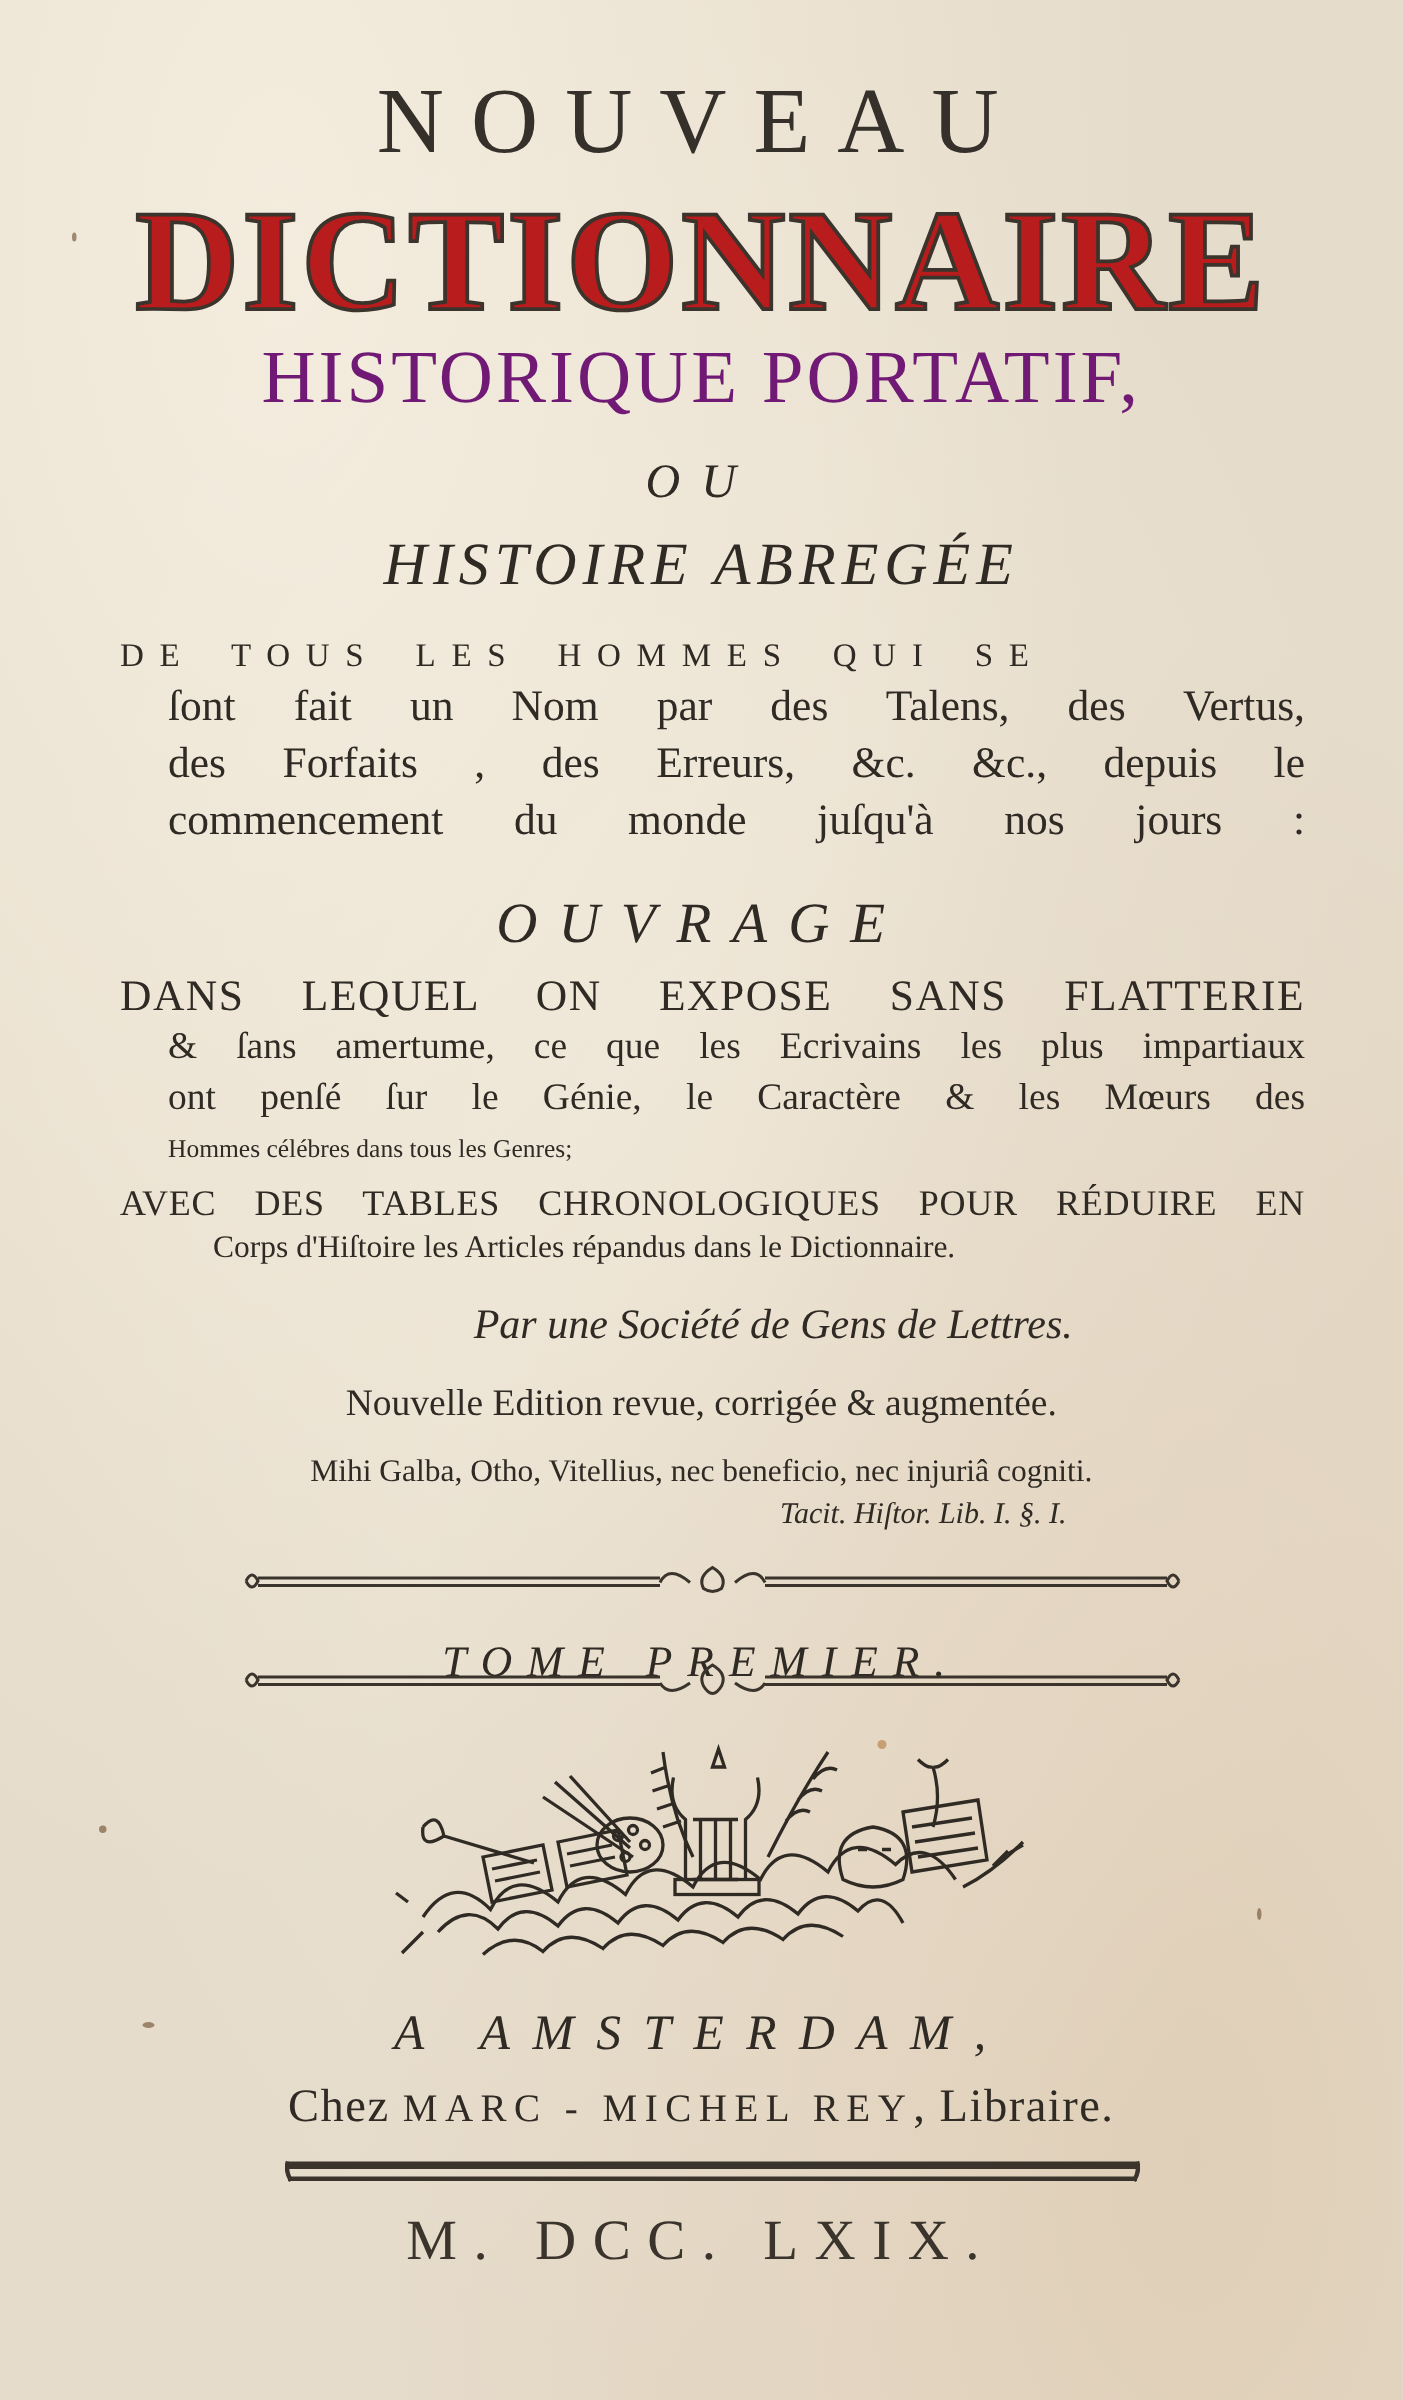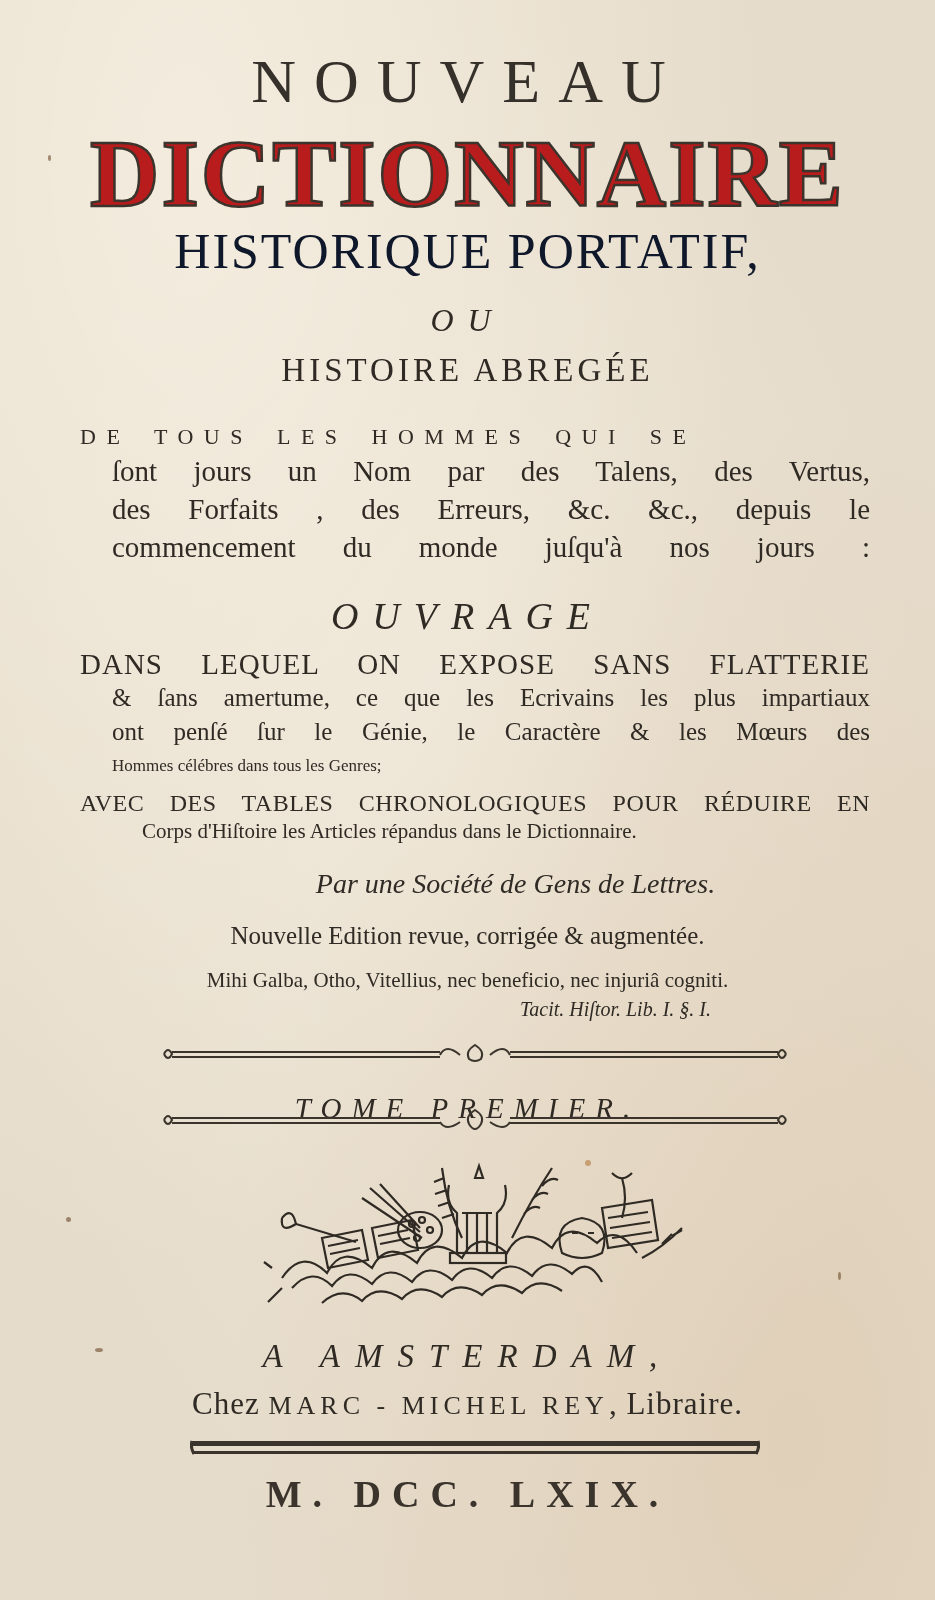--- a/index.html
+++ b/index.html
@@ -16,56 +16,56 @@
   }
   .page { position: absolute; left: 0; top: 0; width: 935px; height: 1600px; }
   .line { position: absolute; left: 0; width: 935px; text-align: center; white-space: nowrap; }
   .t-nouveau { top: 46px; font-size: 62px; letter-spacing: 18px; color: #35302a; }
   .t-dict {
     top: 118px; font-size: 96px; letter-spacing: 2px; font-weight: bold;
     color: #b91c1c;
     -webkit-text-stroke: 2.5px #3a342c;
     text-shadow: 0 0 0 #3a342c;
   }
-  .t-hist { top: 222px; font-size: 50px; letter-spacing: 2px; color: #0f172a; }
+  .t-hist { top: 222px; font-size: 50px; letter-spacing: 2px; color: #701a75; }
   .t-ou { top: 302px; font-size: 32px; font-style: italic; letter-spacing: 14px; }
-  .t-abregee { top: 352px; font-size: 33px; letter-spacing: 4px; }
+  .t-abregee { top: 352px; font-size: 40px; font-style: italic; letter-spacing: 4px; }
   .block { position: absolute; left: 80px; width: 790px; }
   .caps-wide { font-size: 22px; letter-spacing: 10.5px; word-spacing: 8px; }
   .body-text { font-size: 29px; line-height: 38px; text-align: justify; text-align-last: justify; }
   .indent { padding-left: 32px; }
   .t-ouvrage { top: 594px; font-size: 38px; font-style: italic; letter-spacing: 14px; }
   .caps-mid { font-size: 29px; letter-spacing: 1px; text-align: justify; text-align-last: justify; }
   .caps-sm { font-size: 24px; letter-spacing: 0.5px; text-align: justify; text-align-last: justify; }
   .t-par { top: 868px; font-size: 28px; font-style: italic; padding-left: 48px; }
   .t-nouvelle { top: 922px; font-size: 25px; }
   .t-mihi { top: 968px; font-size: 21px; }
   .t-tacit { position: absolute; top: 998px; left: 520px; font-size: 20px; font-style: italic; white-space: nowrap; }
   .rule { position: absolute; }
   .t-tome { top: 1092px; font-size: 29px; font-style: italic; letter-spacing: 10px; }
   .t-amsterdam { top: 1338px; font-size: 33px; font-style: italic; letter-spacing: 15px; }
   .t-chez { top: 1386px; font-size: 31px; letter-spacing: 1px; }
   .sc { font-size: 26px; letter-spacing: 5px; }
-  .t-year { top: 1472px; font-size: 38px; letter-spacing: 11px; font-weight: bold; color: #3a342c; }
+  .t-year { top: 1472px; font-size: 38px; letter-spacing: 11px; font-weight: normal; color: #3a342c; }
   .speck { position: absolute; border-radius: 50%; background: #6a4a2a; opacity: 0.6; }
 </style>
 </head>
 <body>
 
 <div class="page">
 
   <div class="line t-nouveau">NOUVEAU</div>
   <div class="line t-dict">DICTIONNAIRE</div>
   <div class="line t-hist">HISTORIQUE PORTATIF,</div>
   <div class="line t-ou">OU</div>
   <div class="line t-abregee">HISTOIRE ABREGÉE</div>
 
   <div class="block" style="top:424px;">
     <div class="caps-wide">DE TOUS LES HOMMES QUI SE</div>
-    <div class="indent body-text" style="margin-top:2px;">ſont jours un Nom par des Talens, des Vertus,</div>
+    <div class="indent body-text" style="margin-top:2px;">ſont fait un Nom par des Talens, des Vertus,</div>
     <div class="indent body-text">des Forfaits , des Erreurs, &amp;c. &amp;c., depuis le</div>
     <div class="indent body-text">commencement du monde juſqu'à nos jours :</div>
   </div>
 
   <div class="line t-ouvrage">OUVRAGE</div>
 
   <div class="block" style="top:648px;">
     <div class="caps-mid">DANS LEQUEL ON EXPOSE SANS FLATTERIE</div>
     <div class="indent" style="font-size:25px; line-height:34px; text-align:justify; text-align-last:justify;">&amp; ſans amertume, ce que les Ecrivains les plus impartiaux</div>
     <div class="indent" style="font-size:25px; line-height:34px; text-align:justify; text-align-last:justify;">ont penſé ſur le Génie, le Caractère &amp; les Mœurs des</div>

